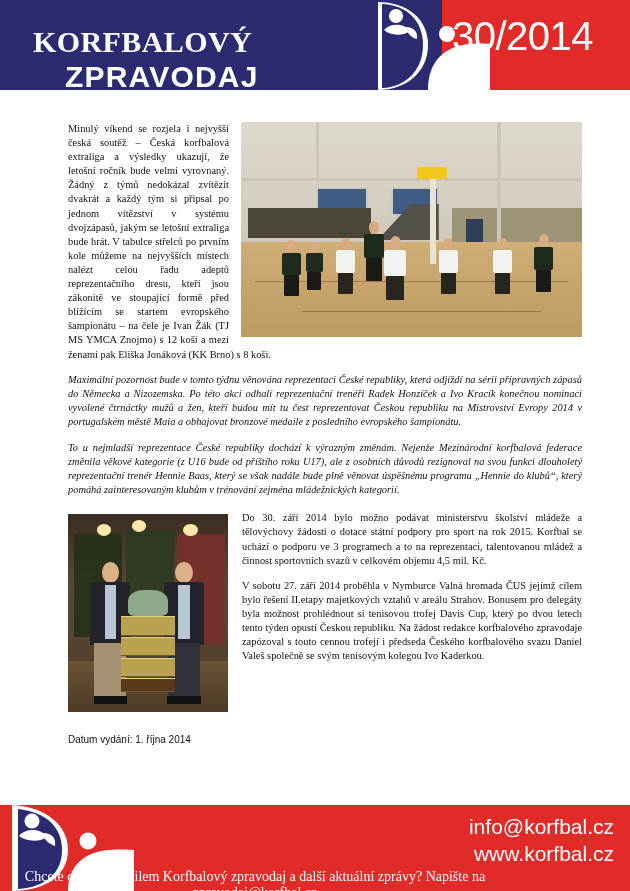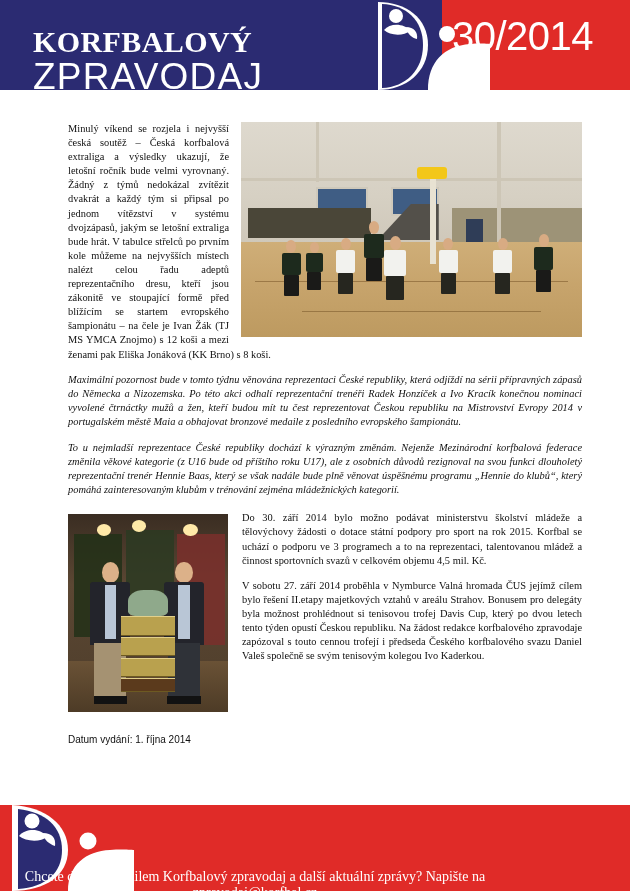--- a/index.html
+++ b/index.html
@@ -52,26 +52,27 @@
     font-family: "Liberation Serif", serif;
     font-weight: bold;
     font-size: 30px;
     letter-spacing: 0.4px;
     color: #ffffff;
     line-height: 36px;
     white-space: nowrap;
   }
   .masthead-line2 {
     font-family: "Liberation Sans", sans-serif;
-    font-weight: normal;
-    font-size: 37px;
+    font-weight: bold;
+    font-size: 30px;
     letter-spacing: 1.2px;
     color: #ffffff;
     line-height: 34px;
     white-space: nowrap;
+    margin-left: 32px;
   }
   .issue-number {
     position: absolute;
     left: 452px;
     top: 10px;
     font-family: "Liberation Sans", sans-serif;
     font-size: 40px;
     color: #ffffff;
     line-height: 52px;
     letter-spacing: -0.5px;
@@ -427,14 +428,18 @@
   <svg class="footer-logo" viewBox="0 0 128 86" aria-hidden="true">
     <path d="M6 0 C 40 2, 62 20, 62 45 C 62 70, 40 86, 6 86 L 6 0 Z" fill="#ffffff"></path>
     <path d="M12 4 C 40 7, 56 22, 56 45 C 56 68, 40 82, 12 84 Z" fill="#2b2b72"></path>
     <circle cx="26" cy="16" r="7.5" fill="#ffffff"></circle>
     <path d="M13 31 C 20 23, 35 23, 41 32 C 35 37, 20 37, 13 31 Z" fill="#ffffff"></path>
     <path d="M37 28 C 46 28, 50 33, 49 41 C 43 39, 38 35, 37 28 Z" fill="#ffffff"></path>
     <path d="M62 86 C 62 60, 80 46, 104 45 C 116 44, 128 45, 128 45 L 128 86 Z" fill="#ffffff"></path>
     <circle cx="82" cy="36" r="8.5" fill="#ffffff"></circle>
   </svg>
 
+  <div class="footer-contact">
+    <div class="footer-email">info@korfbal.cz</div>
+    <div class="footer-web">www.korfbal.cz</div>
+  </div>
 </div>
 <div class="footer-note">Chcete dostávat mailem Korfbalový zpravodaj a další aktuální zprávy? Napište na zpravodaj@korfbal.cz</div>
 
 </body></html>

